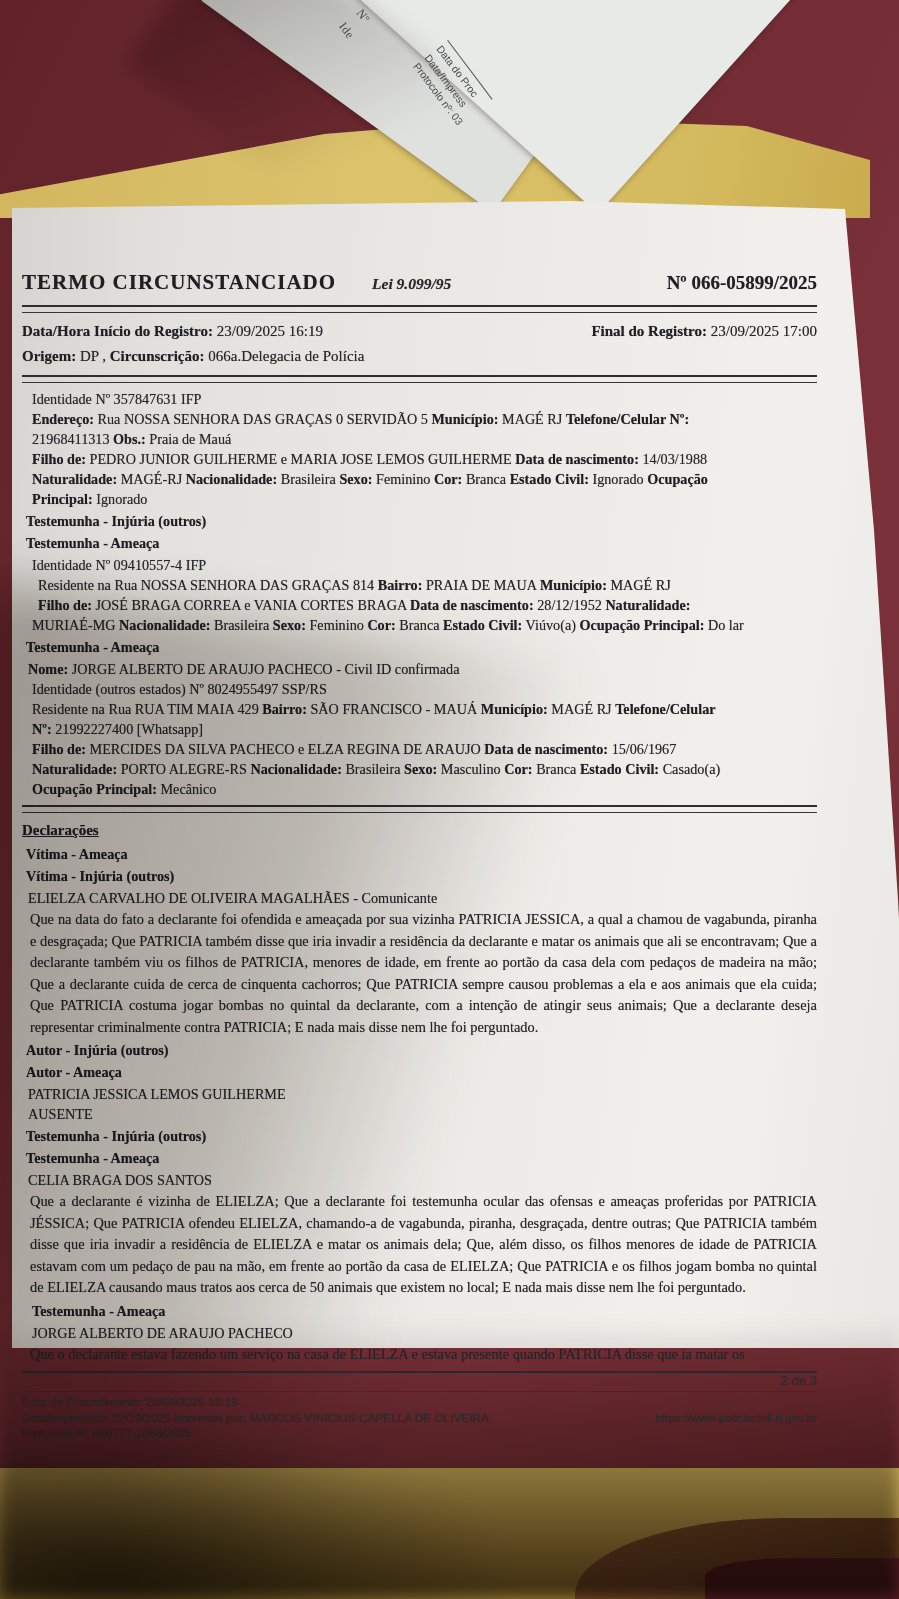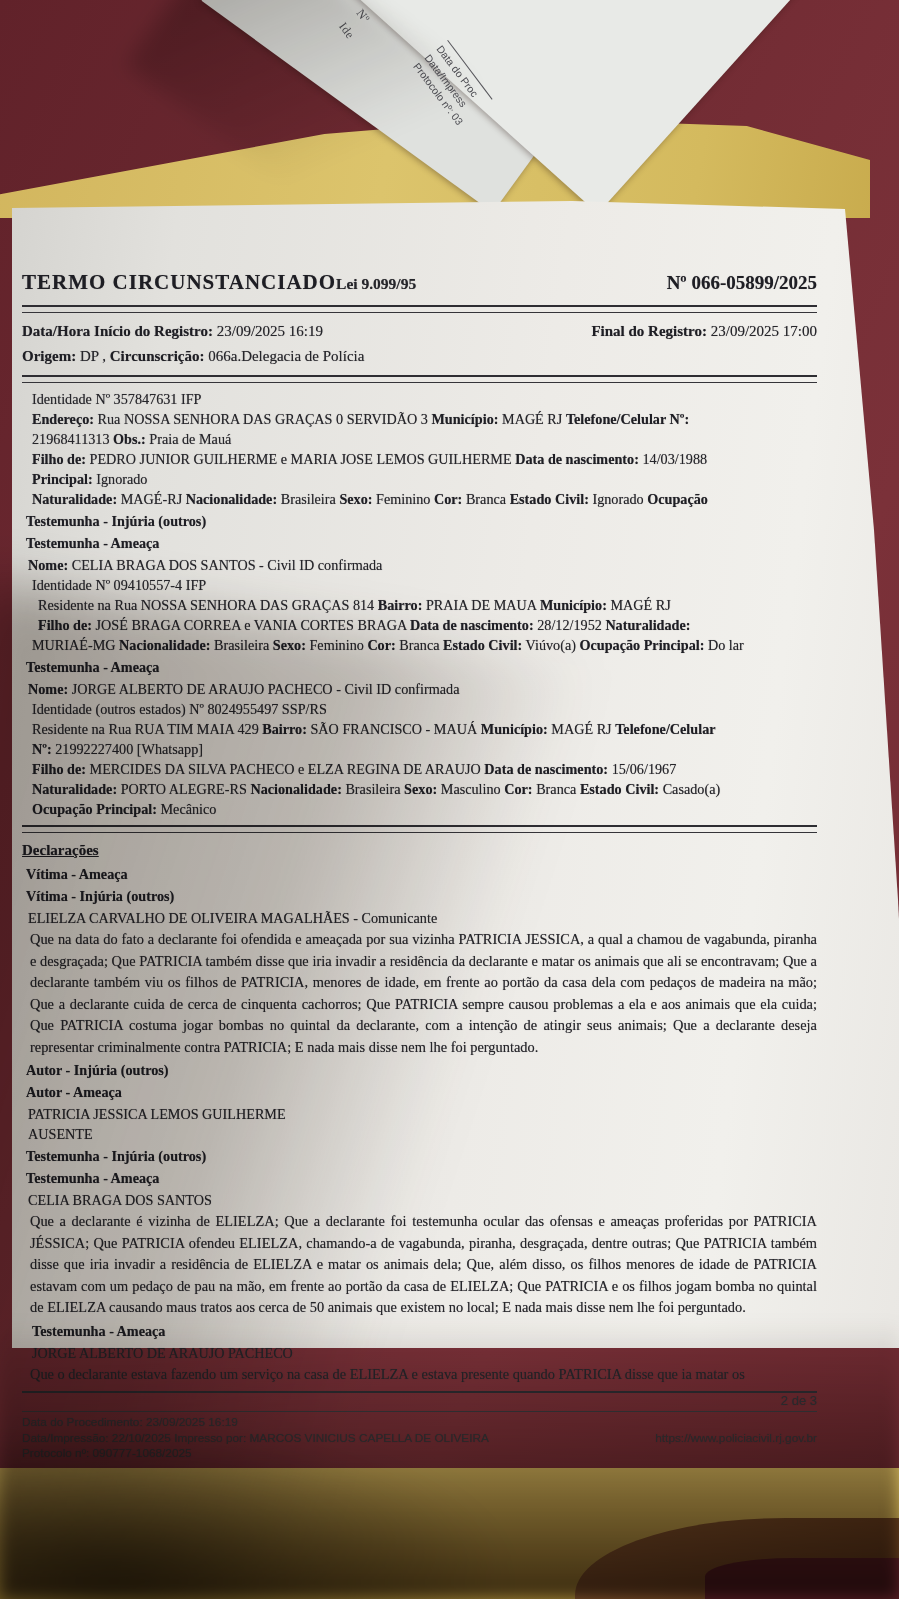--- a/index.html
+++ b/index.html
@@ -32,21 +32,21 @@
         background:linear-gradient(97deg,#d3d2ce 0%,#e2e1dd 18%,#edebe7 55%,#f1f0ec 80%,#e9e7e3 100%);
         clip-path:polygon(0 208px,560px 201px,833px 209px,862px 530px,886px 900px,899px 1150px,
                           899px 1536px,700px 1547px,380px 1556px,120px 1560px,0 1552px);}
   .doc{position:absolute;left:0;top:205px;width:899px;box-sizing:border-box;
        padding:50px 94px 0 10px;color:#26262b;
        text-shadow:0 0 .7px rgba(45,42,48,.55);}
   .b{font-weight:bold;color:#1e1e24;}
   .u{text-decoration:underline;}
   .doc-header{display:flex;align-items:baseline;line-height:26px;margin-bottom:8px;}
   .dh-title{font-size:21px;letter-spacing:1px;}
-  .dh-law{font-size:15.5px;font-weight:bold;}
+  .dh-law{font-size:15.5px;margin-left:36px;font-weight:bold;font-style:italic;}
   .dh-number{font-size:19px;margin-left:auto;margin-top:15px;}
   .rule-heavy{height:5px;border-top:2.2px solid #2e2d32;border-bottom:1.8px solid #353439;margin:6px 0;}
   .rule-end{border-top:2.5px solid #2e2d32;margin-top:6px;}
   .rule-thin{border-top:1.6px solid #3a393e;margin:2px 0 3px;}
   .line{font-size:14.2px;line-height:20px;white-space:nowrap;align-items:center;}
   .line.meta{font-size:15px;line-height:25px;}
   .split{display:flex;justify-content:space-between;}
   .role{margin:2px 0 2px 4px;}
   .ind05{margin-left:6px;}
   .ind1{margin-left:10px;}
@@ -102,28 +102,27 @@
 
       <div id="doc-blocks">
           <div class="rule-heavy"></div>
           <div class="line split meta">
             <span><span class="b ">Data/Hora Início do Registro:</span><span> 23/09/2025 16:19</span></span>
             <span><span class="b ">Final do Registro:</span><span> 23/09/2025 17:00</span></span>
           </div>
           <div class="line meta"><span class="b ">Origem:</span><span> DP , </span><span class="b ">Circunscrição:</span><span> 066a.Delegacia de Polícia</span></div>
           <div class="rule-heavy"></div>
           <div class="line ind1"><span>Identidade Nº 357847631  IFP</span></div>
-          <div class="line ind1"><span class="b ">Endereço:</span><span> Rua NOSSA SENHORA DAS GRAÇAS 0 SERVIDÃO 3   </span><span class="b ">Município:</span><span> MAGÉ RJ   </span><span class="b ">Telefone/Celular Nº:</span></div>
+          <div class="line ind1"><span class="b ">Endereço:</span><span> Rua NOSSA SENHORA DAS GRAÇAS 0 SERVIDÃO 5   </span><span class="b ">Município:</span><span> MAGÉ RJ   </span><span class="b ">Telefone/Celular Nº:</span></div>
           <div class="line ind1"><span>21968411313       </span><span class="b ">Obs.:</span><span> Praia de Mauá</span></div>
           <div class="line ind1"><span class="b ">Filho de:</span><span> PEDRO JUNIOR GUILHERME e MARIA JOSE LEMOS GUILHERME </span><span class="b ">Data de nascimento:</span><span> 14/03/1988</span></div>
+          <div class="line ind1"><span class="b ">Naturalidade:</span><span> MAGÉ-RJ </span><span class="b ">Nacionalidade:</span><span> Brasileira </span><span class="b ">Sexo:</span><span> Feminino </span><span class="b ">Cor:</span><span> Branca </span><span class="b ">Estado Civil:</span><span> Ignorado </span><span class="b ">Ocupação</span></div>
           <div class="line ind1"><span class="b ">Principal:</span><span> Ignorado</span></div>
-          <div class="line ind1"><span class="b ">Naturalidade:</span><span> MAGÉ-RJ </span><span class="b ">Nacionalidade:</span><span> Brasileira </span><span class="b ">Sexo:</span><span> Feminino </span><span class="b ">Cor:</span><span> Branca </span><span class="b ">Estado Civil:</span><span> Ignorado </span><span class="b ">Ocupação</span></div>
           <div class="line role"><span class="b ">Testemunha  - Injúria (outros)</span></div>
           <div class="line role"><span class="b ">Testemunha  - Ameaça</span></div>
-          <div class="line ind05"><span class="b ">Nome:</span><span> CELIA BRAGA DOS SANTOS  - Civil ID confirmada</span></div>
           <div class="line ind1"><span>Identidade Nº 09410557-4  IFP</span></div>
           <div class="line ind2"><span>Residente na Rua NOSSA SENHORA DAS GRAÇAS 814  </span><span class="b ">Bairro:</span><span> PRAIA DE MAUA  </span><span class="b ">Município:</span><span> MAGÉ RJ</span></div>
           <div class="line ind2"><span class="b ">Filho de:</span><span> JOSÉ BRAGA CORREA e VANIA CORTES BRAGA </span><span class="b ">Data de nascimento:</span><span> 28/12/1952 </span><span class="b ">Naturalidade:</span></div>
           <div class="line ind1"><span>MURIAÉ-MG </span><span class="b ">Nacionalidade:</span><span> Brasileira </span><span class="b ">Sexo:</span><span> Feminino </span><span class="b ">Cor:</span><span> Branca </span><span class="b ">Estado Civil:</span><span> Viúvo(a) </span><span class="b ">Ocupação Principal:</span><span> Do lar</span></div>
           <div class="line role"><span class="b ">Testemunha  - Ameaça</span></div>
           <div class="line ind05"><span class="b ">Nome:</span><span> JORGE ALBERTO DE ARAUJO PACHECO  - Civil ID confirmada</span></div>
           <div class="line ind1"><span>Identidade (outros estados) Nº 8024955497  SSP/RS</span></div>
           <div class="line ind1"><span>Residente na Rua RUA TIM MAIA 429  </span><span class="b ">Bairro:</span><span> SÃO FRANCISCO - MAUÁ  </span><span class="b ">Município:</span><span> MAGÉ RJ   </span><span class="b ">Telefone/Celular</span></div>
           <div class="line ind1"><span class="b ">Nº:</span><span> 21992227400  [Whatsapp]</span></div>
           <div class="line ind1"><span class="b ">Filho de:</span><span> MERCIDES DA SILVA PACHECO e ELZA REGINA DE ARAUJO </span><span class="b ">Data de nascimento:</span><span> 15/06/1967</span></div>

